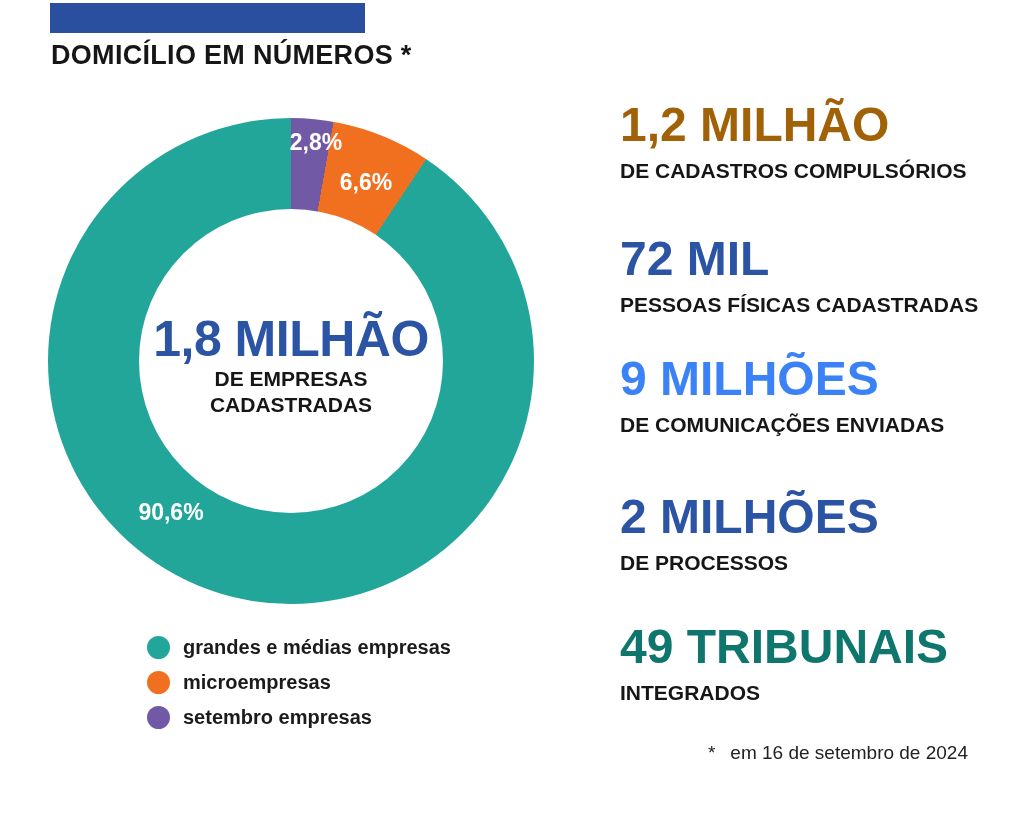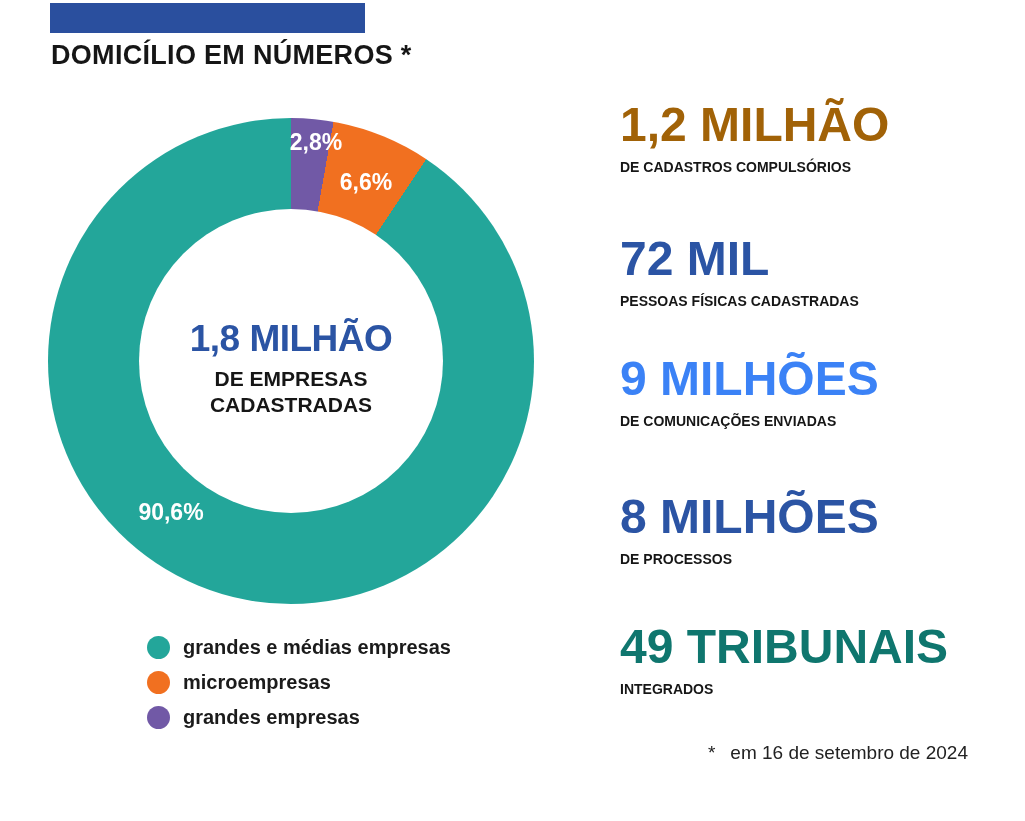--- a/index.html
+++ b/index.html
@@ -26,21 +26,21 @@
   }
   .slice-label {
     position:absolute; transform:translate(-50%,-50%);
     color:#ffffff; font-weight:bold; font-size:23px; white-space:nowrap;
   }
   .lbl-pequenas { left:268px; top:24px; }
   .lbl-micro    { left:318px; top:64px; }
   .lbl-grandes  { left:123px; top:394px; }
   .donut-center { position:absolute; left:0; top:194px; width:100%; text-align:center; }
   .center-number {
-    font-size:37px; font-weight:bold; line-height:54px; letter-spacing:-0.5px;
+    font-size:50px; font-weight:bold; line-height:54px; letter-spacing:-0.5px;
     white-space:nowrap;
   }
   .center-caption { font-size:21px; font-weight:bold; color:#161616; line-height:26px; }
 
   
   .legend { position:absolute; left:147px; top:636px; }
   .legend-row { display:flex; align-items:center; height:23px; margin-bottom:12px; }
   .dot { width:23px; height:23px; border-radius:50%; margin-right:13px; flex:0 0 auto; }
   .legend-label { font-size:20px; font-weight:600; color:#1b1b1b; white-space:nowrap; }
 
@@ -48,21 +48,21 @@
   .stat { position:absolute; left:620px; }
   .stat-1 { top:100px; }
   .stat-2 { top:234px; }
   .stat-3 { top:354px; }
   .stat-4 { top:492px; }
   .stat-5 { top:622px; }
   .stat-value {
     font-size:48px; font-weight:bold; line-height:50px; white-space:nowrap;
   }
   .stat-caption {
-    font-size:14px; font-weight:bold; color:#161616; margin-top:9px; white-space:nowrap;
+    font-size:21px; font-weight:bold; color:#161616; margin-top:9px; white-space:nowrap;
   }
 
   
   .footnote {
     position:absolute; top:742px; right:57px;
     font-size:19px; color:#222222; white-space:nowrap;
   }
   .footnote .marker { margin-right:15px; }
 </style>
 </head>
@@ -93,38 +93,38 @@
     <div class="legend-row">
       <span class="dot" style="background: rgb(35, 166, 154);"></span>
       <span class="legend-label">grandes e médias empresas</span>
     </div>
     <div class="legend-row">
       <span class="dot" style="background: rgb(241, 112, 32);"></span>
       <span class="legend-label">microempresas</span>
     </div>
     <div class="legend-row">
       <span class="dot" style="background: rgb(113, 89, 166);"></span>
-      <span class="legend-label">grandes empresas</span>
+      <span class="legend-label">setembro empresas</span>
     </div>
   </div>
 
   <div class="stat stat-1">
     <div class="stat-value" style="color: #a16207;">1,2 MILHÃO</div>
     <div class="stat-caption">DE CADASTROS COMPULSÓRIOS</div>
   </div>
   <div class="stat stat-2">
     <div class="stat-value" style="color: rgb(43, 84, 164);">72 MIL</div>
     <div class="stat-caption">PESSOAS FÍSICAS CADASTRADAS</div>
   </div>
   <div class="stat stat-3">
     <div class="stat-value" style="color: #3b82f6;">9 MILHÕES</div>
     <div class="stat-caption">DE COMUNICAÇÕES ENVIADAS</div>
   </div>
   <div class="stat stat-4">
-    <div class="stat-value" style="color: rgb(43, 84, 164);">8 MILHÕES</div>
+    <div class="stat-value" style="color: rgb(43, 84, 164);">2 MILHÕES</div>
     <div class="stat-caption">DE PROCESSOS</div>
   </div>
   <div class="stat stat-5">
     <div class="stat-value" style="color: #0f766e;">49 TRIBUNAIS</div>
     <div class="stat-caption">INTEGRADOS</div>
   </div>
 
   <div class="footnote">
     <span class="marker">*</span><span>em 16 de setembro de 2024</span>
   </div>

